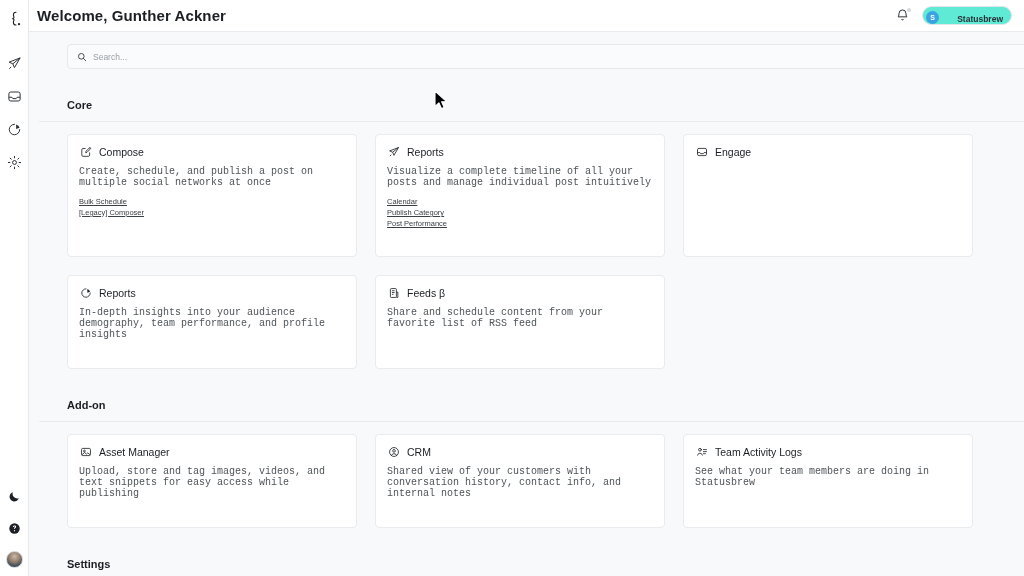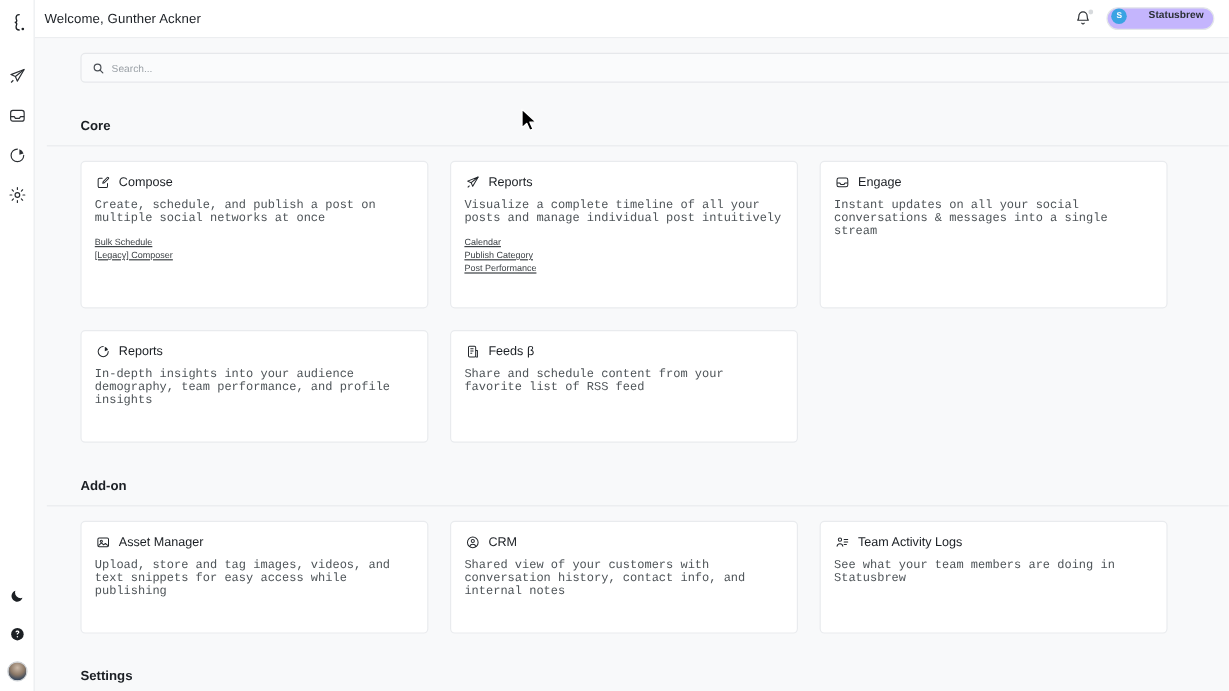--- a/index.html
+++ b/index.html
@@ -37,33 +37,33 @@
   
   .main { flex: 1 1 auto; display: flex; flex-direction: column; min-width: 0; }
 
   .topbar {
     height: 32px; flex: 0 0 32px;
     background: #ffffff;
     border-bottom: 1px solid #e8eaed;
     display: flex; align-items: center;
     padding: 0 12px 0 8px;
   }
-  .welcome { font-size: 11px; font-weight: normal; color: #1b1f24; letter-spacing: .1px; }
+  .welcome { font-size: 15px; font-weight: bold; color: #1b1f24; letter-spacing: .1px; }
   .topbar-right { margin-left: auto; display: flex; align-items: center; gap: 12px; }
   .bell-wrap { position: relative; width: 15px; height: 15px; color: #2b2f33; }
   .bell-dot {
     position: absolute; top: 0px; right: -1px;
     width: 4px; height: 4px; border-radius: 50%;
     background: #d7dadd;
   }
   .org-chip {
-    display: flex; align-items: flex-start; gap: 18px;
+    display: flex; align-items: flex-end; gap: 18px;
     height: 19px; padding: 0 8px 0 3px;
     border: 1px solid #e3e6e9; border-radius: 10px;
-    background: #c4b5fd;
+    background: #5eead4;
   }
   .org-avatar {
     width: 13px; height: 13px; border-radius: 50%;
     background: #3aa3e3;
     display: flex; align-items: center; justify-content: center;
     color: #ffffff; font-size: 7px; font-weight: bold;
   }
   .org-name { font-size: 8.5px; font-weight: bold; color: #2b3036; }
 
   
@@ -243,21 +243,20 @@
           <div class="card tall">
             <div class="card-head">
               <span class="card-ico">
                 <svg width="12" height="12" viewBox="0 0 20 20" fill="none" stroke="#22262b" stroke-width="1.4" stroke-linejoin="round">
                   <rect x="2.5" y="4" width="15" height="12" rx="2.5"></rect>
                   <path d="M2.5 11h4l1.3 1.8h4.4L13.5 11h4"></path>
                 </svg>
               </span>
               <span class="card-title">Engage</span>
             </div>
-            <div class="card-desc">Instant updates on all your social conversations &amp; messages into a single stream</div>
           </div>
 
           <div class="card short">
             <div class="card-head">
               <span class="card-ico">
                 <svg width="12" height="12" viewBox="0 0 20 20" fill="none" stroke="#22262b" stroke-width="1.4">
                   <path d="M17 10a7 7 0 1 1-7-7" stroke-linecap="round"></path>
                   <path d="M12.2 3.2A7 7 0 0 1 16.8 7.8L12.2 9.4z" fill="#22262b" stroke="none"></path>
                 </svg>
               </span>

